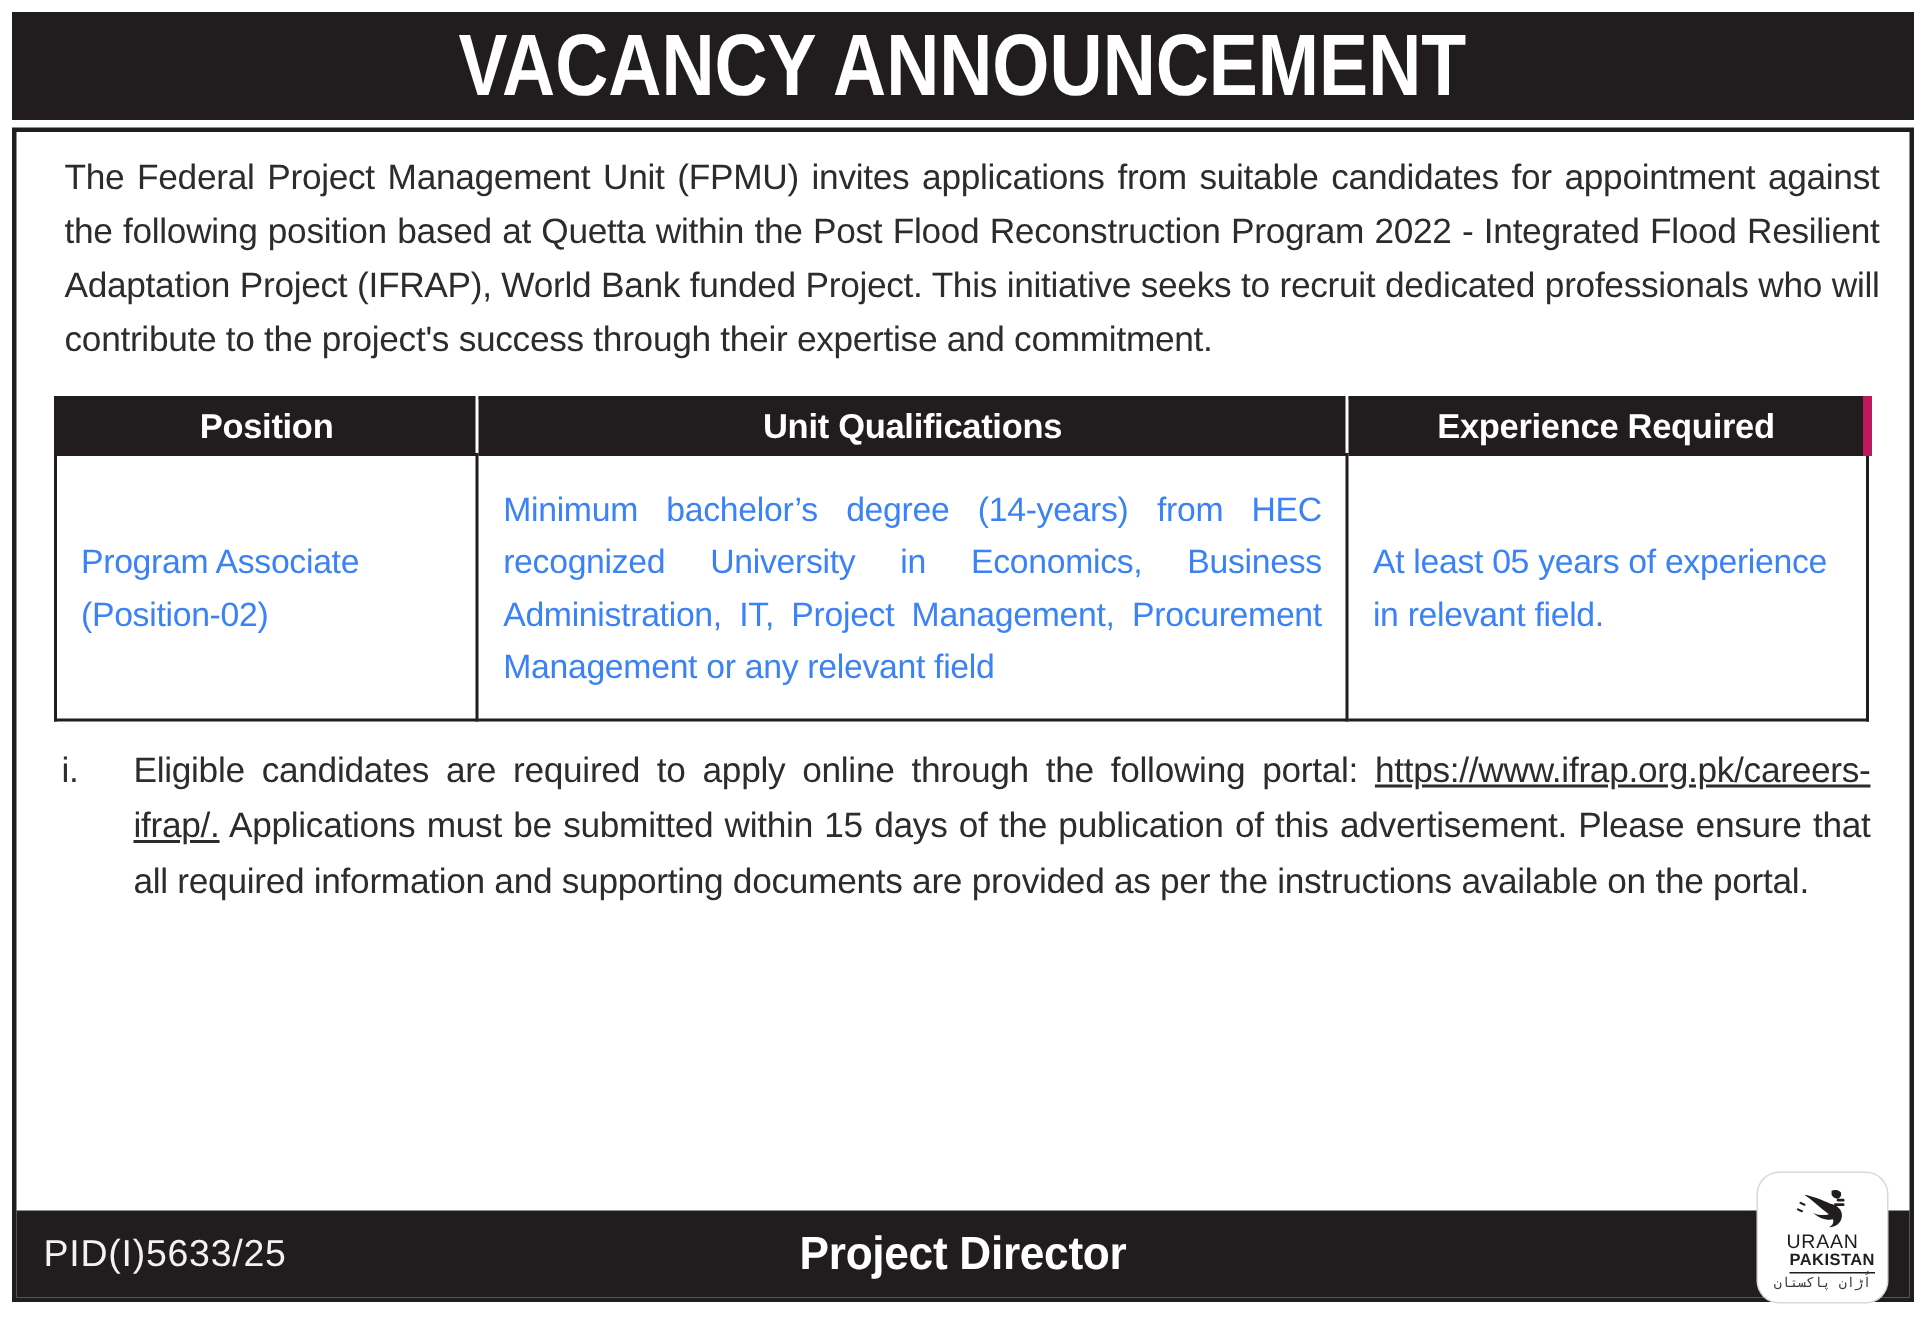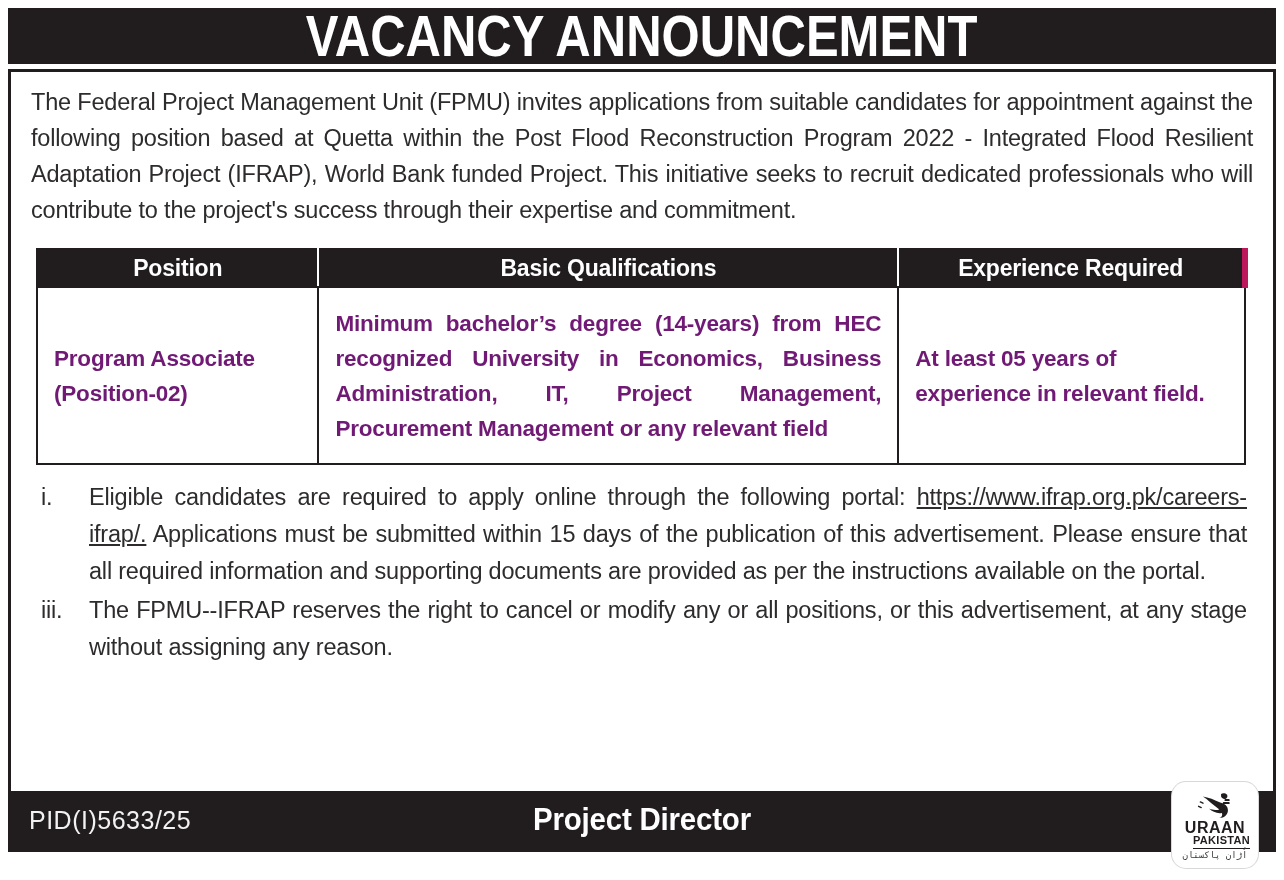--- a/index.html
+++ b/index.html
@@ -14,21 +14,21 @@
   }
   .page {
     position: absolute;
     inset: 0;
     background: #ffffff;
     padding: 8px;
   }
   
   .banner {
     background: #211d1e;
-    height: 56px;
+    height: 72px;
     display: flex;
     align-items: center;
     justify-content: center;
   }
   .banner h1 {
     color: #ffffff;
     font-size: 57px;
     font-weight: bold;
     letter-spacing: 0px;
     transform: scaleX(0.86) scaleY(1.02);
@@ -43,21 +43,21 @@
     position: relative;
     background: #ffffff;
     display: flex;
     flex-direction: column;
   }
   .intro {
     font-size: 23.5px;
     line-height: 36px;
     letter-spacing: -0.2px;
     text-align: justify;
-    padding: 12px 20px 8px 20px;
+    padding: 12px 20px 8px 32px;
     color: #2d2b2c;
   }
   
   table.vacancy {
     border-collapse: collapse;
     margin: 12px 25px 0 25px;
     width: calc(100% - 50px);
     table-layout: fixed;
   }
   table.vacancy th {
@@ -73,22 +73,21 @@
   }
   table.vacancy th:last-child { border-right: 6px solid #be185d; }
   table.vacancy td {
     border: 2px solid #211d1e;
     font-size: 22.5px;
     line-height: 35px;
     letter-spacing: -0.2px;
     vertical-align: middle;
     height: 177px;
     padding: 10px 16px;
-    color: #701a75;
-    font-weight: bold;
+    color: #3b82f6;
   }
   .col-position   { width: 23.3%; }
   .col-quals      { width: 48.0%; }
   .col-experience { width: 28.7%; }
   td.quals { text-align: justify; }
   
   .notes {
     padding: 14px 26px 0 30px;
     flex: 1;
   }
@@ -145,21 +144,21 @@
     box-shadow: 0 0 0 1px #d8d8d8;
     display: flex;
     flex-direction: column;
     align-items: center;
     justify-content: center;
     padding-top: 2px;
     z-index: 5;
   }
   .badge .bird { height: 30px; margin-bottom: 1px; }
   .badge .l1 {
-    font-size: 16px; font-weight: bold; color: #211d1e;
+    font-size: 13px; font-weight: normal; color: #211d1e;
     letter-spacing: 0.5px; line-height: 12px;
   }
   .badge .l2 {
     font-size: 11px; font-weight: bold; color: #211d1e;
     letter-spacing: 0.3px; line-height: 13px;
     border-bottom: 1px solid #211d1e;
     padding-bottom: 1px;
     margin-left: 13px;
   }
   .badge .urdu {
@@ -182,41 +181,37 @@
 
     <table class="vacancy">
       <colgroup>
         <col class="col-position">
         <col class="col-quals">
         <col class="col-experience">
       </colgroup>
       <thead>
         <tr>
           <th>Position</th>
-          <th>Basic Qualifications</th>
+          <th>Unit Qualifications</th>
           <th>Experience Required</th>
         </tr>
       </thead>
       <tbody>
         <tr>
           <td>Program Associate (Position-02)</td>
           <td class="quals">Minimum bachelor’s degree (14-years) from HEC recognized University in Economics, Business Administration, IT, Project Management, Procurement Management or any relevant field</td>
           <td>At least 05 years of experience in relevant field.</td>
         </tr>
       </tbody>
     </table>
 
     <div class="notes">
         <div class="note">
           <span class="marker">i.</span>
           <div class="note-text"><span class="b">Eligible candidates are required to apply online</span><span> through the following portal: </span><span class="b u">https://www.ifrap.org.pk/careers-ifrap/.</span><span> Applications must be submitted within </span><span class="b">15 days</span><span> of the publication of this advertisement. Please ensure that all required information and supporting documents are provided as per the instructions available on the portal.</span></div>
-        </div>
-        <div class="note">
-          <span class="marker">iii.</span>
-          <div class="note-text"><span>The </span><span class="b">FPMU--IFRAP</span><span> reserves the right to cancel or modify any or all positions, or this advertisement, at any stage without assigning any reason.</span></div>
         </div>
       </div>
 
     <div class="footer-bar">
       <span class="pid">PID(I)5633/25</span>
       <span class="signatory">Project Director</span>
     </div>
 
   </div>
 

